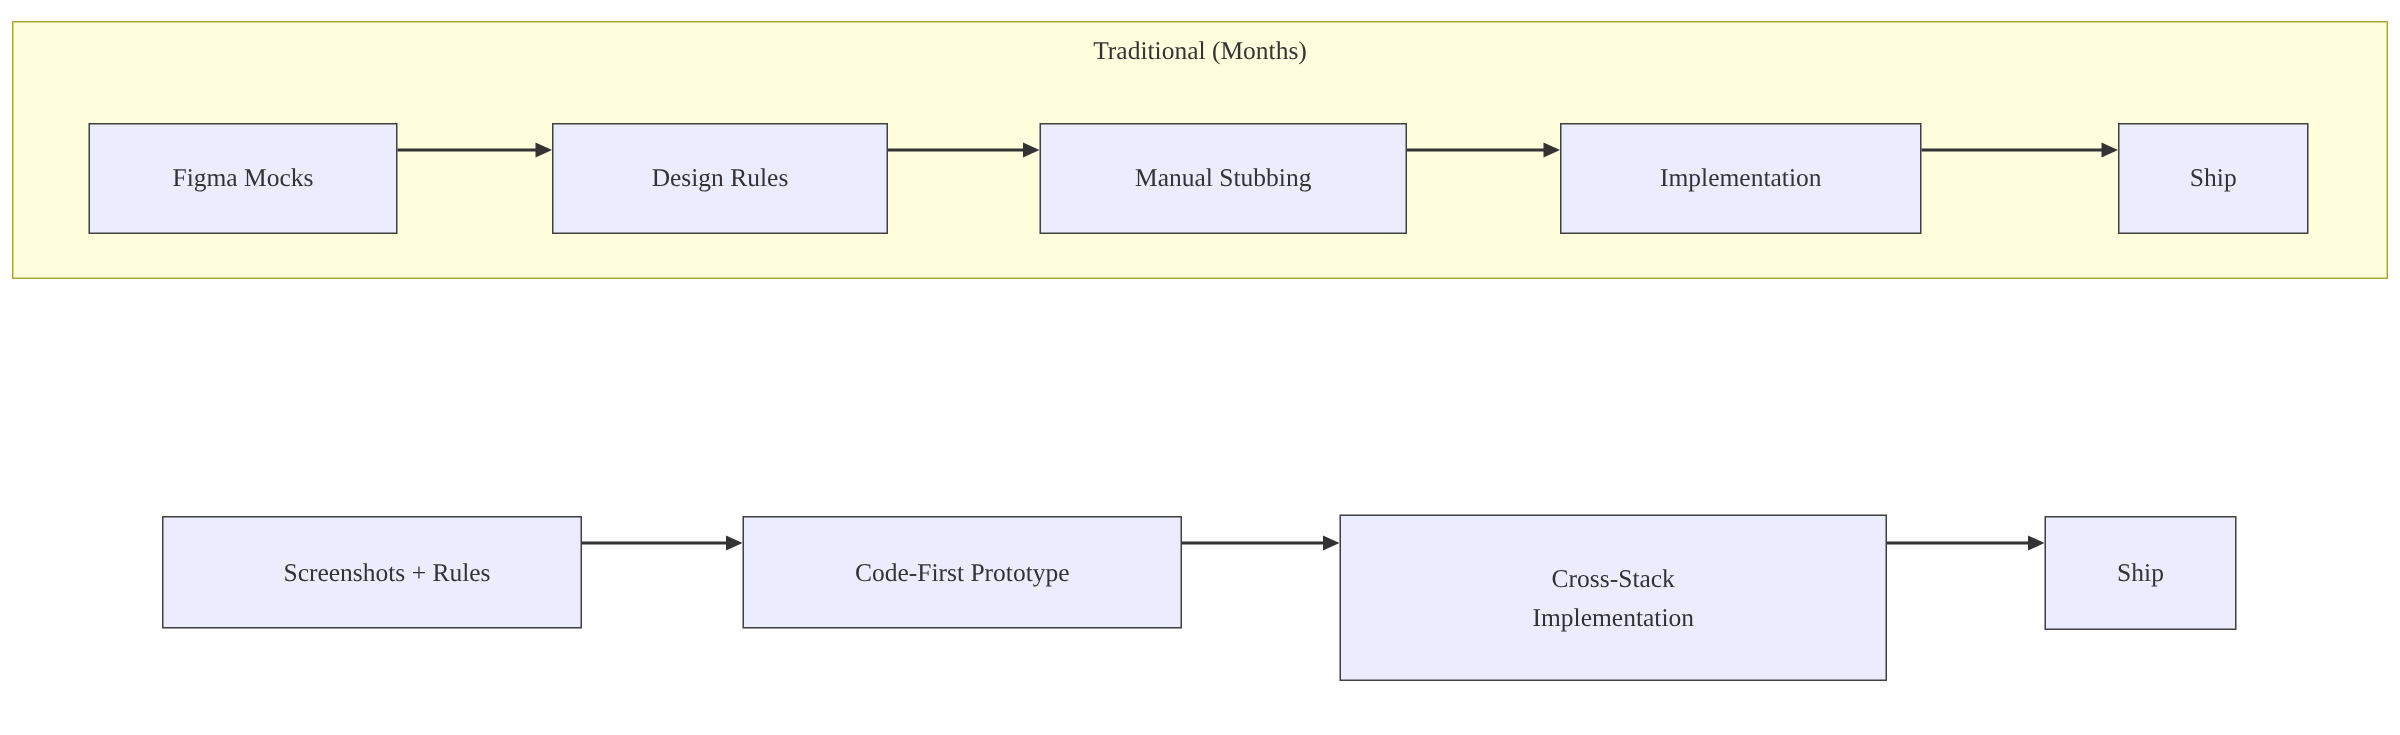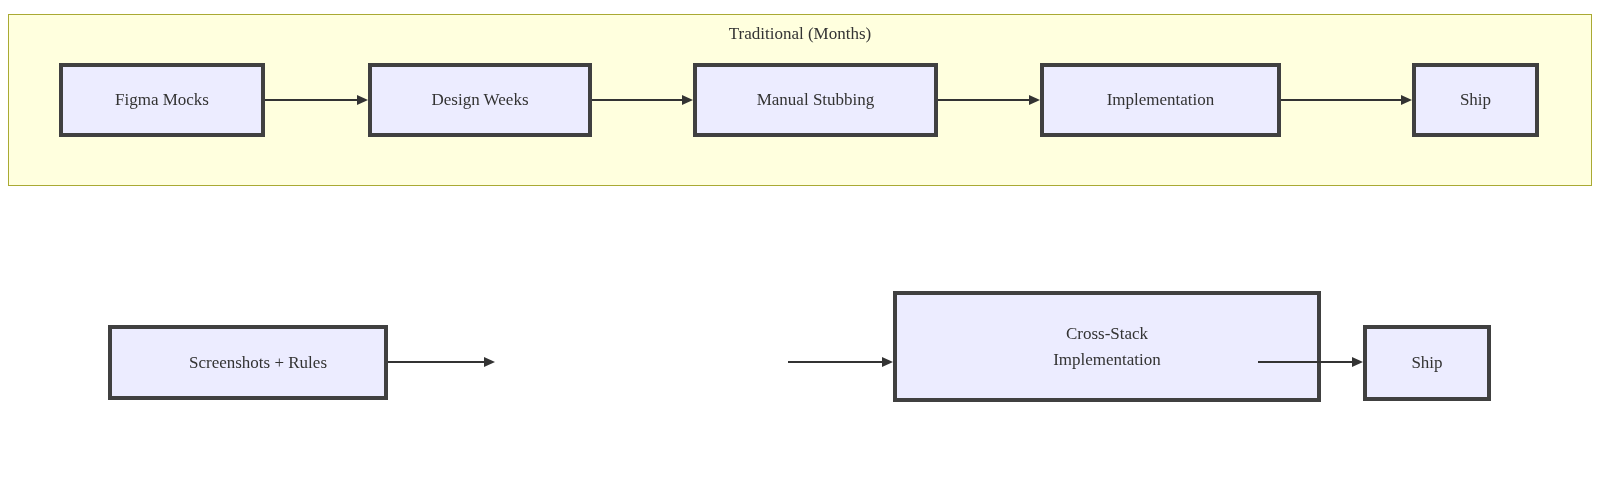--- a/index.html
+++ b/index.html
@@ -31,43 +31,44 @@
     left: 0;
     width: 100%;
     text-align: center;
     font-size: 17px;
     color: #333333;
   }
   
   .node {
     position: absolute;
     background: #ececff;
-    border: 4px solid #404040;
+    border: 1px solid #404040;
     box-sizing: border-box;
     display: flex;
     align-items: center;
     justify-content: center;
     text-align: center;
+    margin-top: 19px;
   }
   .node-label {
     font-size: 17px;
     color: #333333;
     white-space: pre-line;
     line-height: 1.5;
   }
   
   .n-figma   { left: 59px;   top: 63px;  width: 206px; height: 74px; }
   .n-review  { left: 368px;  top: 63px;  width: 224px; height: 74px; }
   .n-stub    { left: 693px;  top: 63px;  width: 245px; height: 74px; }
   .n-impl    { left: 1040px; top: 63px;  width: 241px; height: 74px; }
   .n-ship1   { left: 1412px; top: 63px;  width: 127px; height: 74px; }
   
   .n-shots   { left: 108px;  top: 325px; width: 280px; height: 75px; padding-left: 20px; }
   .n-proto   { left: 495px;  top: 325px; width: 293px; height: 75px; }
-  .n-cross   { left: 893px;  top: 291px; width: 428px; height: 111px; }
+  .n-cross   { left: 893px;  top: 324px; width: 365px; height: 111px; }
   .n-ship2   { left: 1363px; top: 325px; width: 128px; height: 76px; }
   
   .arrow {
     position: absolute;
     height: 12px;
   }
   .arrow .shaft {
     position: absolute;
     left: 0;
     top: 5px;
@@ -105,21 +106,21 @@
   </section>
 
   <div class="node n-figma">
     <span class="node-label">Figma Mocks</span>
   </div>
   <div class="arrow a-r1-1">
     <span class="shaft"></span>
     <span class="head"></span>
   </div>
   <div class="node n-review">
-    <span class="node-label">Design Weeks</span>
+    <span class="node-label">Design Rules</span>
   </div>
   <div class="arrow a-r1-2">
     <span class="shaft"></span>
     <span class="head"></span>
   </div>
   <div class="node n-stub">
     <span class="node-label">Manual Stubbing</span>
   </div>
   <div class="arrow a-r1-3">
     <span class="shaft"></span>
@@ -137,20 +138,23 @@
   </div>
 
 
   <div class="node n-shots">
     <span class="node-label">Screenshots + Rules</span>
   </div>
   <div class="arrow a-r2-1">
     <span class="shaft"></span>
     <span class="head"></span>
   </div>
+  <div class="node n-proto">
+    <span class="node-label">Code-First Prototype</span>
+  </div>
   <div class="arrow a-r2-2">
     <span class="shaft"></span>
     <span class="head"></span>
   </div>
   <div class="node n-cross">
     <span class="node-label">Cross-Stack
 Implementation</span>
   </div>
   <div class="arrow a-r2-3">
     <span class="shaft"></span>

